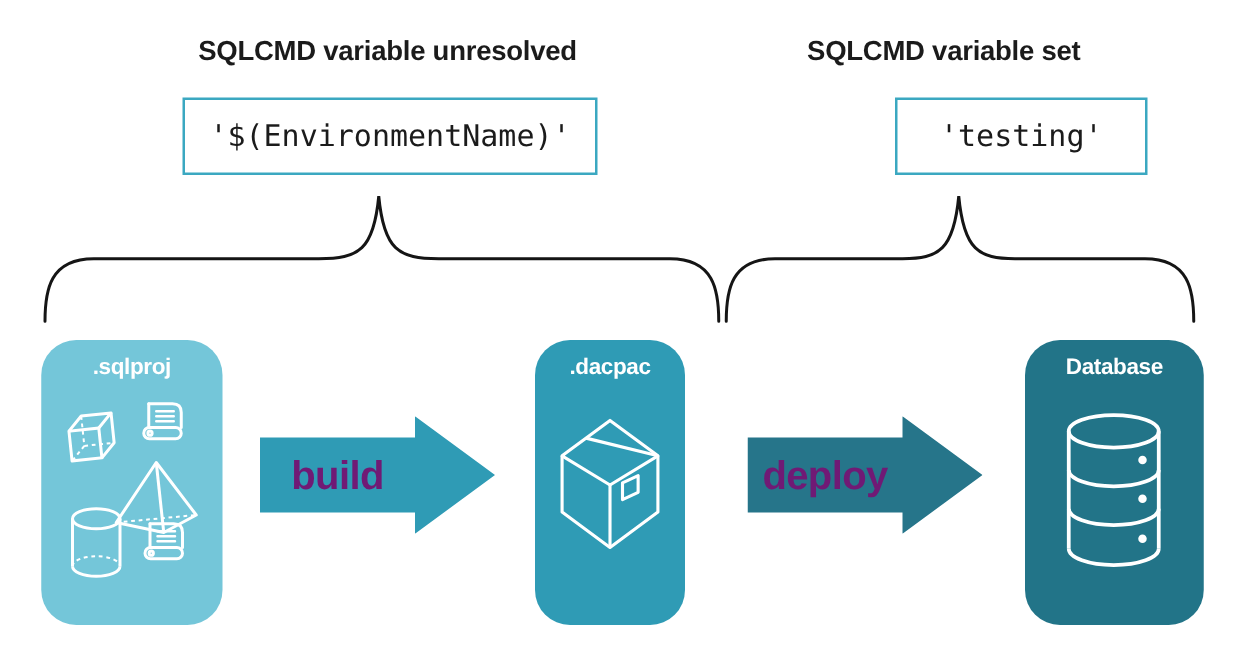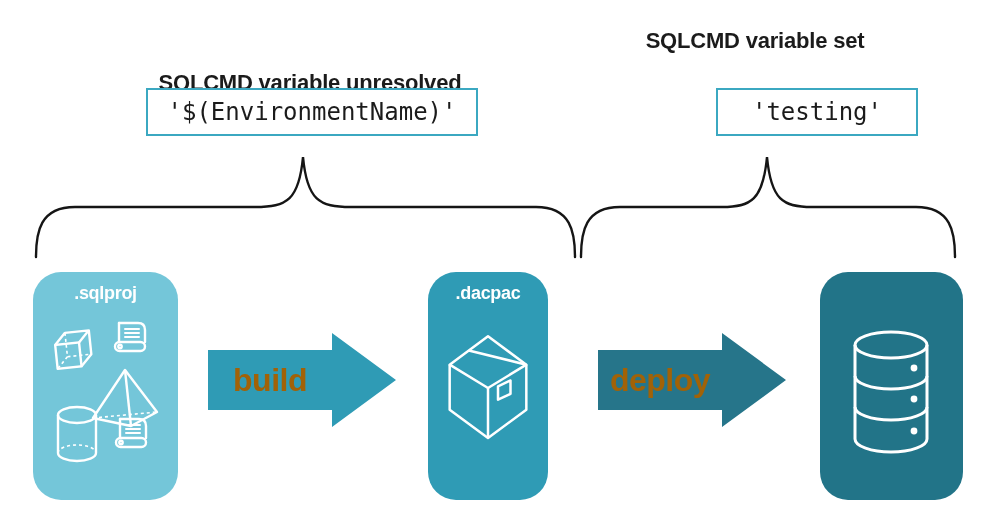--- a/index.html
+++ b/index.html
@@ -4,24 +4,24 @@
 <style>
   html,body{margin:0;padding:0;background:#fff;}
   #canvas{
     position:relative;width:1000px;height:522px;background:#fff;overflow:hidden;
     font-family:"Liberation Sans",sans-serif;
   }
   .heading{
     position:absolute;top:26px;height:30px;line-height:30px;
     font-size:22px;font-weight:bold;color:#1b1b1b;text-align:center;letter-spacing:-0.2px;
   }
-  #heading-unresolved{left:85px;width:450px;margin-top:42px;}
+  #heading-unresolved{left:85px;width:450px;}
   #heading-set{left:604px;width:302px;}
   .code-box{
-    position:absolute;top:88px;height:48px;background:#fff;
+    position:absolute;top:78px;height:62px;background:#fff;
     border:2px solid #84cc16;box-sizing:border-box;
     display:flex;align-items:center;justify-content:center;
   }
   #code-box-unresolved{left:146px;width:332px;}
   #code-box-set{left:668px;width:202px;margin-left:48px;}
   .code-text{
     font-family:"DejaVu Sans Mono",monospace;font-size:24px;color:#1b1b1b;white-space:pre;
   }
   #braces{position:absolute;left:0;top:0;width:1000px;height:522px;pointer-events:none;}
   .node{
@@ -34,21 +34,21 @@
     position:absolute;top:11px;left:0;width:100%;text-align:center;
     font-size:18px;font-weight:bold;color:#fff;letter-spacing:-0.3px;
   }
   .node-icon{position:absolute;left:0;top:46px;width:100%;height:160px;}
   .arrow-svg{position:absolute;top:333px;width:188px;height:94px;}
   #build-arrow-svg{left:208px;}
   #deploy-arrow-svg{left:598px;}
   .arrow-label{
     position:absolute;top:333px;height:94px;width:128px;
     display:flex;align-items:center;justify-content:center;
-    font-size:32px;font-weight:bold;color:#a16207;letter-spacing:-0.5px;
+    font-size:32px;font-weight:bold;color:#701a75;letter-spacing:-0.5px;
   }
   #build-arrow-label{left:206px;}
   #deploy-arrow-label{left:596px;}
 </style>
 </head>
 <body>
 
 <div id="canvas">
 
   <div class="heading" id="heading-unresolved">SQLCMD variable unresolved</div>
@@ -126,20 +126,21 @@
       </g>
     </svg>
   </div>
 
   <svg class="arrow-svg" id="deploy-arrow-svg" viewBox="0 0 188 94">
     <polygon points="0,17 124,17 124,0 188,47 124,94 124,77 0,77" fill="#26758A"></polygon>
   </svg>
   <div class="arrow-label" id="deploy-arrow-label">deploy</div>
 
   <div class="node" id="node-database" style="background-color: rgb(34, 116, 136);">
+    <div class="node-label">Database</div>
     <svg class="node-icon" viewBox="0 0 143 160">
       <g fill="none" stroke="#fff" stroke-width="3">
         <ellipse cx="71" cy="27" rx="36" ry="13"></ellipse>
         <path d="M35 27 V121 M107 27 V121"></path>
         <path d="M35 58 A36 13 0 0 0 107 58"></path>
         <path d="M35 89 A36 13 0 0 0 107 89"></path>
         <path d="M35 121 A36 13 0 0 0 107 121"></path>
       </g>
       <g fill="#fff">
         <circle cx="94" cy="50" r="3.4"></circle>

